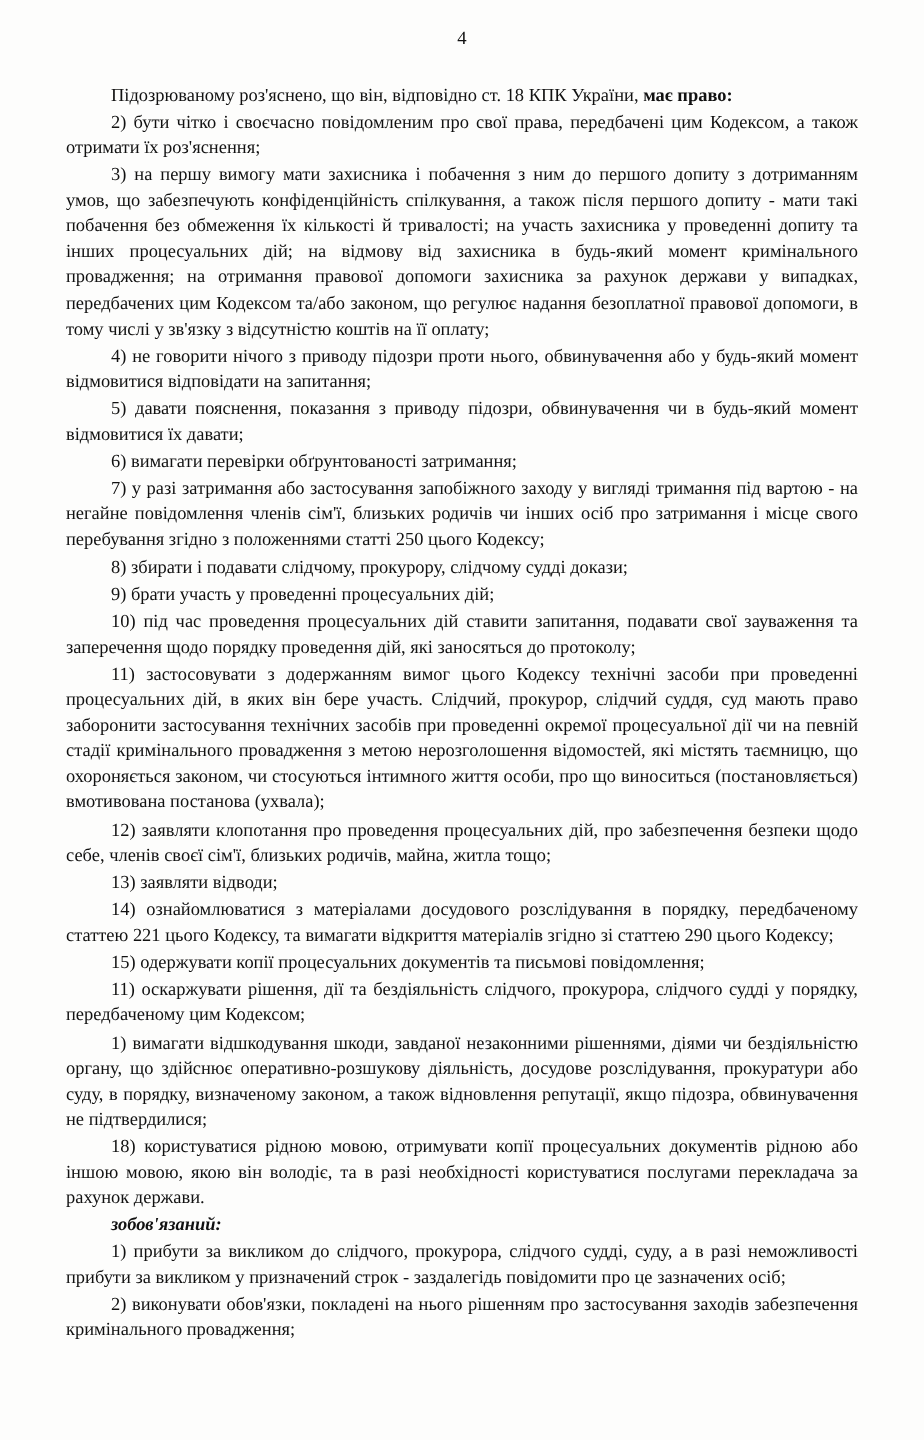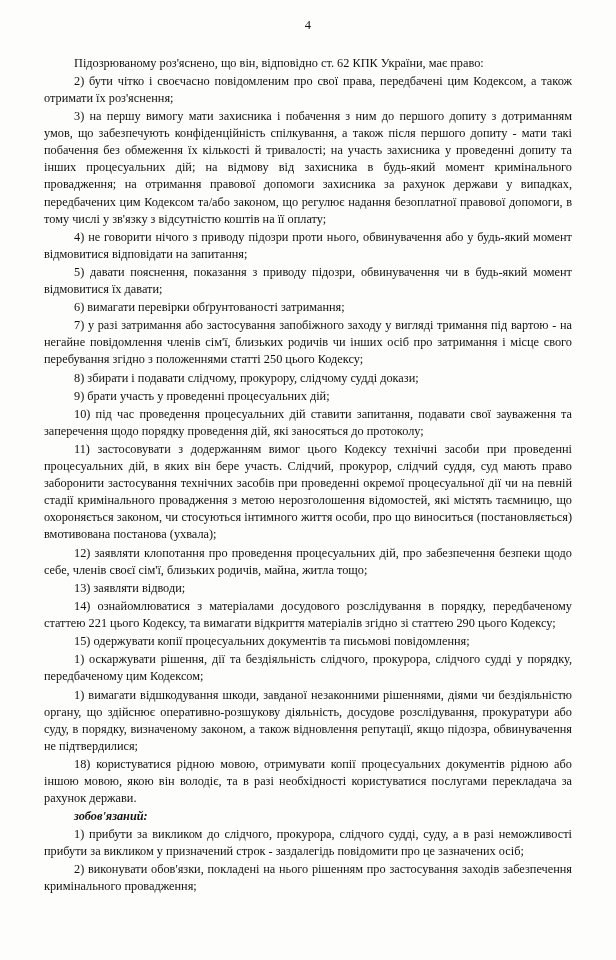--- a/index.html
+++ b/index.html
@@ -38,48 +38,48 @@
   }
   p.para {
     margin: 0 0 1.2px 0;
     text-indent: 30px;
     text-align: justify;
   }
   p.para:last-child {
     margin-bottom: 0;
   }
   .bold {
-    font-weight: normal;
+    font-weight: bold;
   }
   .heading-inline {
     font-weight: bold;
     font-style: italic;
   }
 </style>
 </head>
 <body>
 
 <div class="page">
   <div class="page-number">4</div>
   <div class="doc-body" id="doc-body">
-      <p class="para"><span>Підозрюваному роз'яснено, що він, відповідно ст. 62 КПК України, </span><span class="bold">має право:</span></p>
+      <p class="para"><span>Підозрюваному роз'яснено, що він, відповідно ст. 18 КПК України, </span><span class="bold">має право:</span></p>
       <p class="para"><span>2) бути чітко і своєчасно повідомленим про свої права, передбачені цим Кодексом, а також отримати їх роз'яснення;</span></p>
       <p class="para"><span>3) на першу вимогу мати захисника і побачення з ним до першого допиту з дотриманням умов, що забезпечують конфіденційність спілкування, а також після першого допиту - мати такі побачення без обмеження їх кількості й тривалості; на участь захисника у проведенні допиту та інших процесуальних дій; на відмову від захисника в будь-який момент кримінального провадження; на отримання правової допомоги захисника за рахунок держави у випадках, передбачених цим Кодексом та/або законом, що регулює надання безоплатної правової допомоги, в тому числі у зв'язку з відсутністю коштів на її оплату;</span></p>
       <p class="para"><span>4) не говорити нічого з приводу підозри проти нього, обвинувачення або у будь-який момент відмовитися відповідати на запитання;</span></p>
       <p class="para"><span>5) давати пояснення, показання з приводу підозри, обвинувачення чи в будь-який момент відмовитися їх давати;</span></p>
       <p class="para"><span>6) вимагати перевірки обґрунтованості затримання;</span></p>
       <p class="para"><span>7) у разі затримання або застосування запобіжного заходу у вигляді тримання під вартою - на негайне повідомлення членів сім'ї, близьких родичів чи інших осіб про затримання і місце свого перебування згідно з положеннями статті 250 цього Кодексу;</span></p>
       <p class="para"><span>8) збирати і подавати слідчому, прокурору, слідчому судді докази;</span></p>
       <p class="para"><span>9) брати участь у проведенні процесуальних дій;</span></p>
       <p class="para"><span>10) під час проведення процесуальних дій ставити запитання, подавати свої зауваження та заперечення щодо порядку проведення дій, які заносяться до протоколу;</span></p>
       <p class="para"><span>11) застосовувати з додержанням вимог цього Кодексу технічні засоби при проведенні процесуальних дій, в яких він бере участь. Слідчий, прокурор, слідчий суддя, суд мають право заборонити застосування технічних засобів при проведенні окремої процесуальної дії чи на певній стадії кримінального провадження з метою нерозголошення відомостей, які містять таємницю, що охороняється законом, чи стосуються інтимного життя особи, про що виноситься (постановляється) вмотивована постанова (ухвала);</span></p>
       <p class="para"><span>12) заявляти клопотання про проведення процесуальних дій, про забезпечення безпеки щодо себе, членів своєї сім'ї, близьких родичів, майна, житла тощо;</span></p>
       <p class="para"><span>13) заявляти відводи;</span></p>
       <p class="para"><span>14) ознайомлюватися з матеріалами досудового розслідування в порядку, передбаченому статтею 221 цього Кодексу, та вимагати відкриття матеріалів згідно зі статтею 290 цього Кодексу;</span></p>
       <p class="para"><span>15) одержувати копії процесуальних документів та письмові повідомлення;</span></p>
-      <p class="para"><span>1) оскаржувати рішення, дії та бездіяльність слідчого, прокурора, слідчого судді у порядку, передбаченому цим Кодексом;</span></p>
+      <p class="para"><span>11) оскаржувати рішення, дії та бездіяльність слідчого, прокурора, слідчого судді у порядку, передбаченому цим Кодексом;</span></p>
       <p class="para"><span>1) вимагати відшкодування шкоди, завданої незаконними рішеннями, діями чи бездіяльністю органу, що здійснює оперативно-розшукову діяльність, досудове розслідування, прокуратури або суду, в порядку, визначеному законом, а також відновлення репутації, якщо підозра, обвинувачення не підтвердилися;</span></p>
       <p class="para"><span>18) користуватися рідною мовою, отримувати копії процесуальних документів рідною або іншою мовою, якою він володіє, та в разі необхідності користуватися послугами перекладача за рахунок держави.</span></p>
       <p class="para"><span class="heading-inline">зобов'язаний:</span></p>
       <p class="para"><span>1) прибути за викликом до слідчого, прокурора, слідчого судді, суду, а в разі неможливості прибути за викликом у призначений строк - заздалегідь повідомити про це зазначених осіб;</span></p>
       <p class="para"><span>2) виконувати обов'язки, покладені на нього рішенням про застосування заходів забезпечення кримінального провадження;</span></p>
     </div>
 </div>
 
 </body></html>

